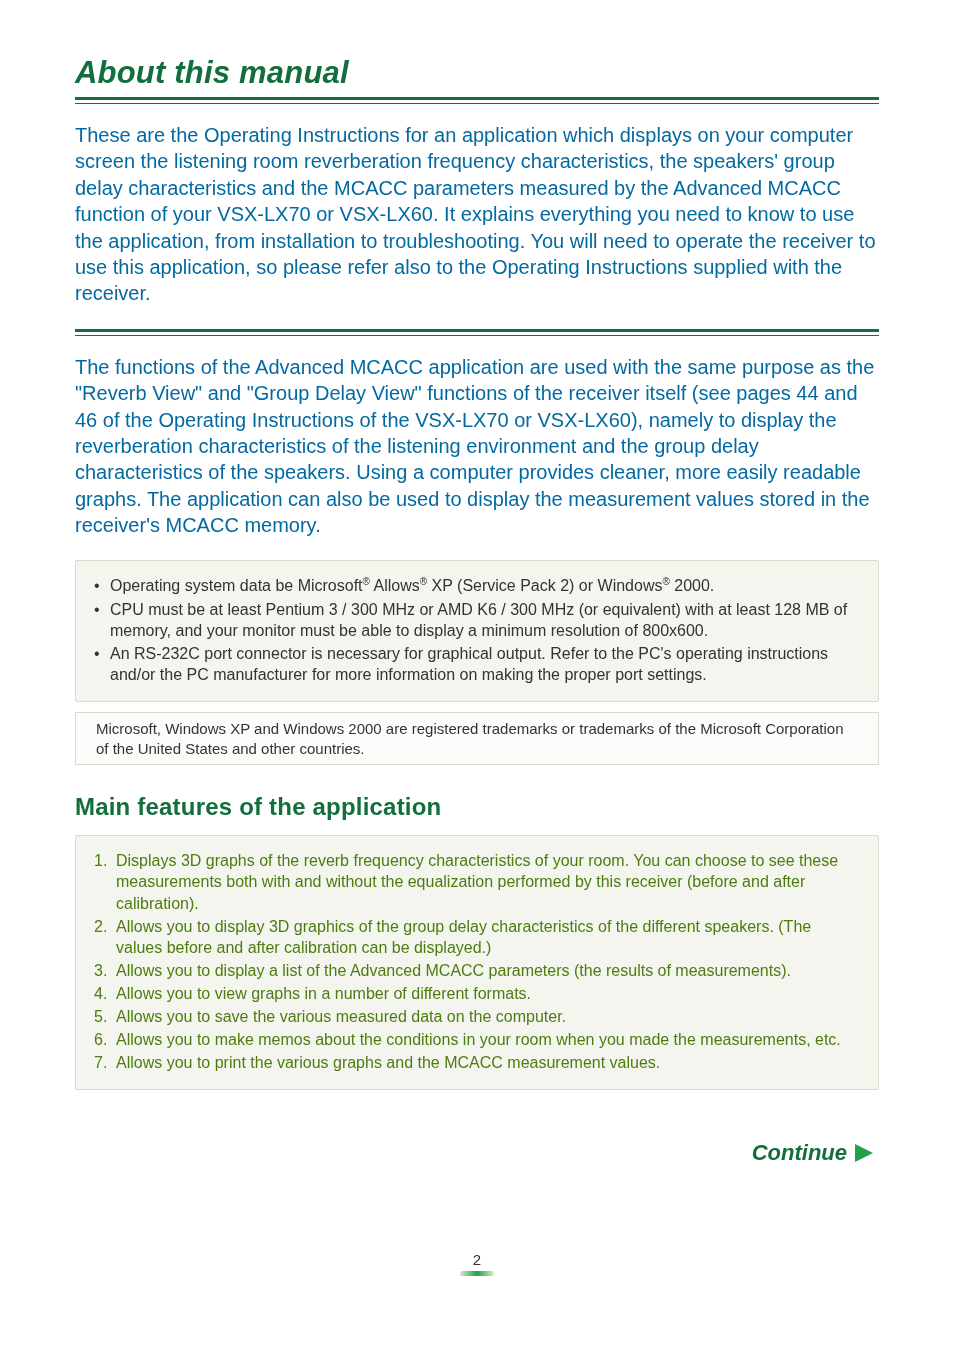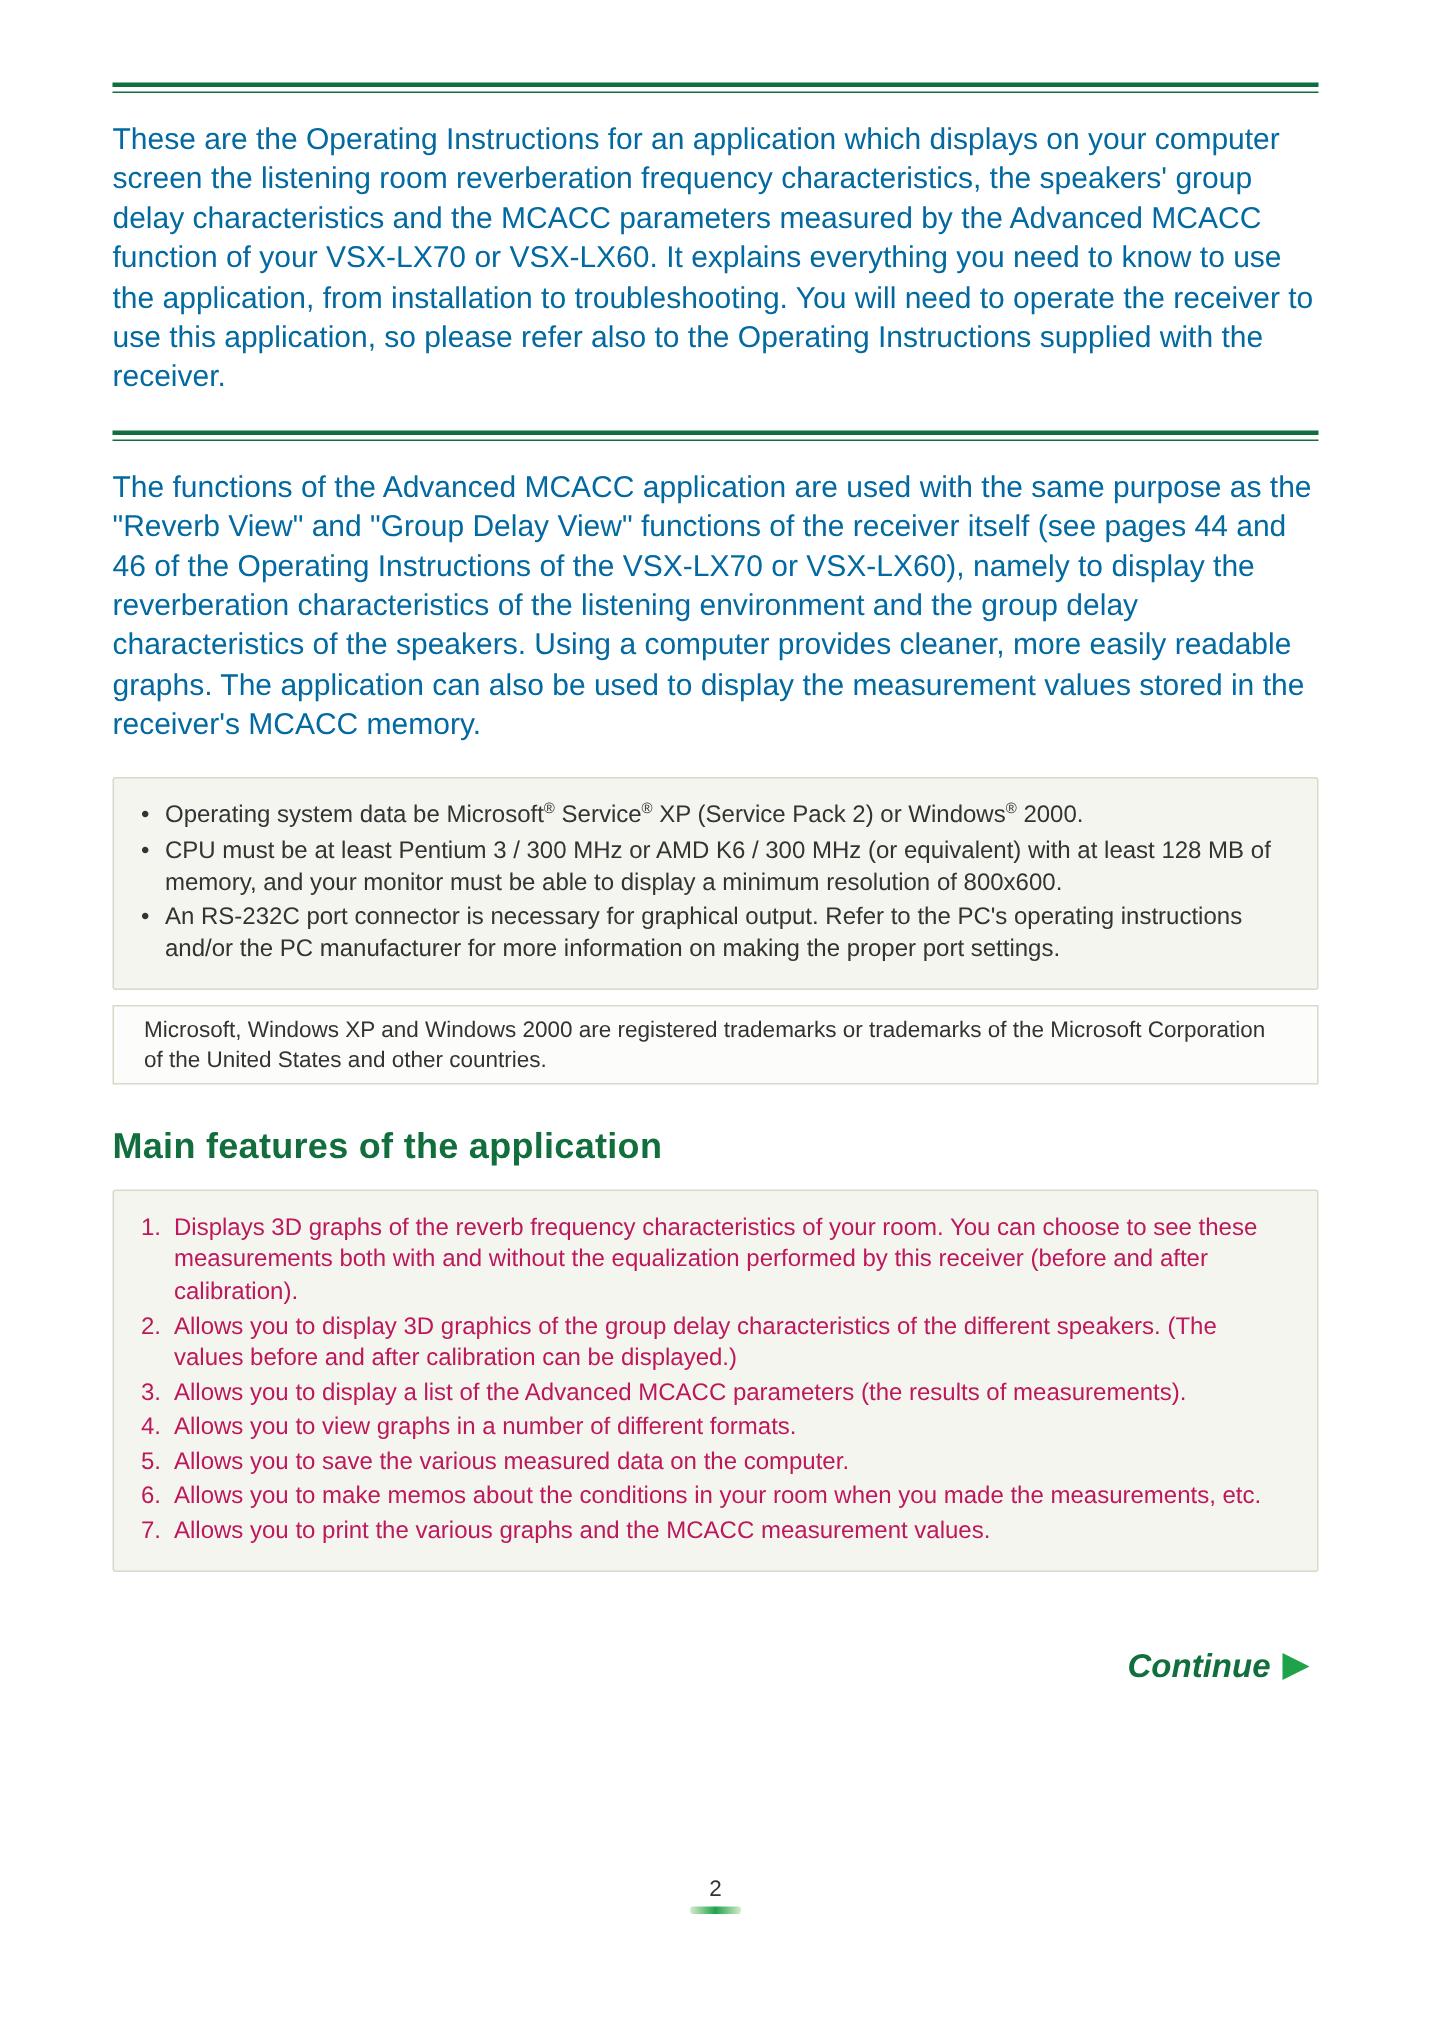--- a/index.html
+++ b/index.html
@@ -91,21 +91,21 @@
     border-radius: 2px;
     padding: 14px 18px 14px 18px;
     margin-bottom: 50px;
   }
   .feature-list {
     margin: 0;
     padding: 0;
     list-style: none;
     font-size: 16px;
     line-height: 1.32;
-    color: #be185d;
+    color: #4d7c0f;
     counter-reset: feat;
   }
   .feature-list li {
     counter-increment: feat;
     position: relative;
     padding-left: 22px;
     margin-bottom: 2px;
   }
   .feature-list li::before {
     content: counter(feat) ".";
@@ -148,30 +148,31 @@
     margin: 3px auto 0 auto;
     background: linear-gradient(to right, #d6eccc, #1fa34a 50%, #d6eccc);
     border-radius: 2px;
   }
 </style>
 </head>
 <body>
 
 <div class="page">
 
+  <h1>About this manual</h1>
   <div class="h1-rule"></div>
   <div class="body-text">These are the Operating Instructions for an application which displays on your computer screen the listening room reverberation frequency characteristics, the speakers' group delay characteristics and the MCACC parameters measured by the Advanced MCACC function of your VSX-LX70 or VSX-LX60. It explains everything you need to know to use the application, from installation to troubleshooting. You will need to operate the receiver to use this application, so please refer also to the Operating Instructions supplied with the receiver.</div>
 
   <div class="h1-rule"></div>
   <div class="body-text">The functions of the Advanced MCACC application are used with the same purpose as the "Reverb View" and "Group Delay View" functions of the receiver itself (see pages 44 and 46 of the Operating Instructions of the VSX-LX70 or VSX-LX60), namely to display the reverberation characteristics of the listening environment and the group delay characteristics of the speakers. Using a computer provides cleaner, more easily readable graphs. The application can also be used to display the measurement values stored in the receiver's MCACC memory.</div>
 
   <div class="panel">
     <ul class="req-list">
       <li>
-        <span>Operating system data be Microsoft</span><span class="sup">®</span><span> Service</span><span class="sup">®</span><span> XP (Service Pack 2) or Windows</span><span class="sup">®</span><span> 2000.</span>
+        <span>Operating system data be Microsoft</span><span class="sup">®</span><span> Allows</span><span class="sup">®</span><span> XP (Service Pack 2) or Windows</span><span class="sup">®</span><span> 2000.</span>
       </li>
       <li>CPU must be at least Pentium 3 / 300 MHz or AMD K6 / 300 MHz (or equivalent) with at least 128 MB of memory, and your monitor must be able to display a minimum resolution of 800x600.</li>
       <li>An RS-232C port connector is necessary for graphical output. Refer to the PC's operating instructions and/or the PC manufacturer for more information on making the proper port settings.</li>
     </ul>
   </div>
   <div class="note-box">Microsoft, Windows XP and Windows 2000 are registered trademarks or trademarks of the Microsoft Corporation of the United States and other countries.</div>
 
   <h2>Main features of the application</h2>
   <div class="feature-panel">
     <ol class="feature-list">

